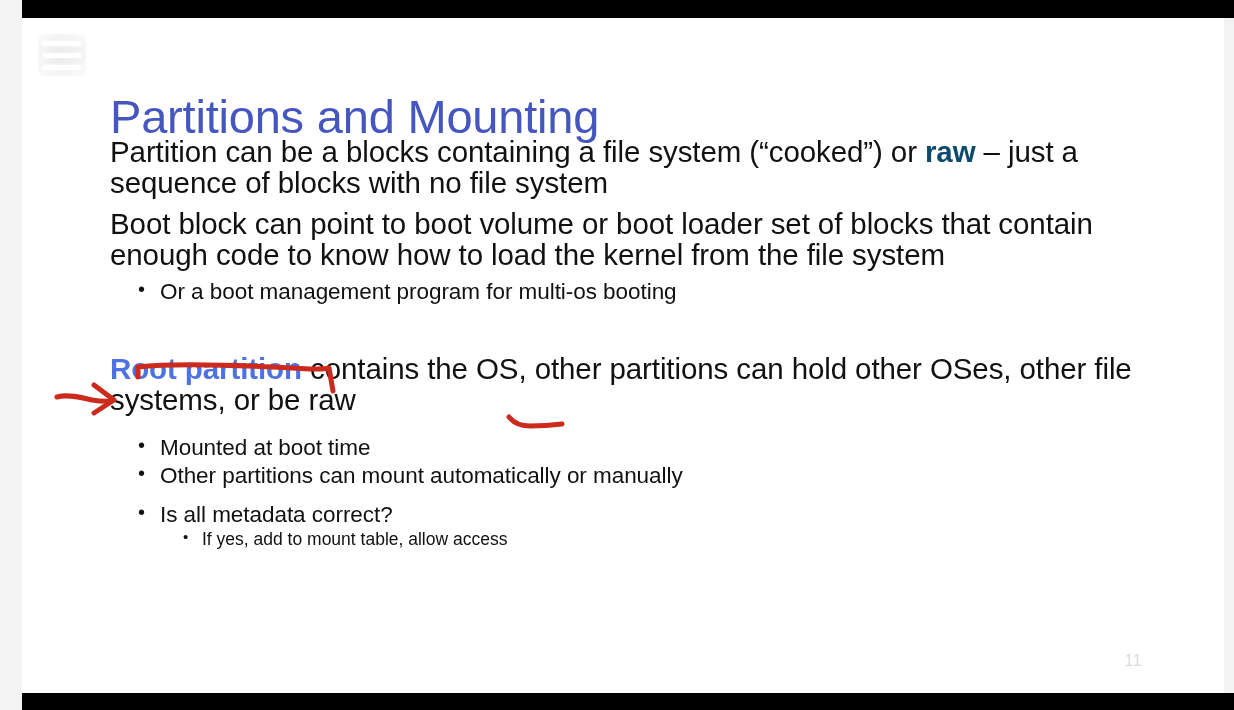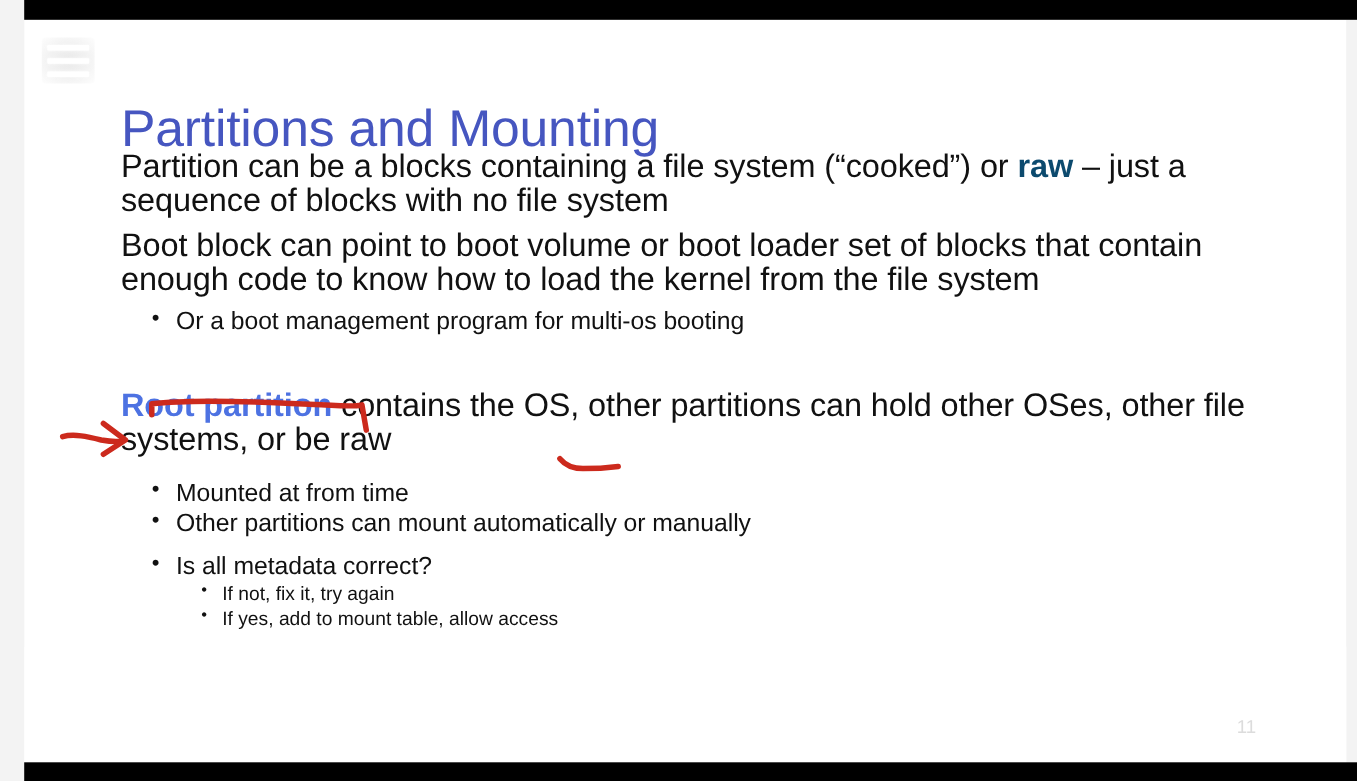--- a/index.html
+++ b/index.html
@@ -208,37 +208,34 @@
 
       <div class="spacer-gap"></div>
 
       <p class="lvl1">
         <span class="hl-blue-ttl">Root partition</span><span> contains the OS, other partitions can hold other OSes, other file systems, or be raw</span>
       </p>
 
       <div class="spacer-sm"></div>
 
       <p class="lvl2">
-        <span>Mounted at from time</span>
+        <span>Mounted at boot time</span>
       </p>
 
       <p class="lvl2">
         <span>Other partitions can mount automatically or manually</span>
       </p>
 
       <div class="spacer-sm"></div>
 
 
       <p class="lvl2">
         <span>Is all metadata correct?</span>
       </p>
 
-      <p class="lvl3">
-        <span>If not, fix it, try again</span>
-      </p>
 
       <p class="lvl3">
         <span>If yes, add to mount table, allow access</span>
       </p>
 
     </div>
 
     <div class="page-num">11</div>
 
     <svg id="ink" viewBox="0 0 1202 675">

